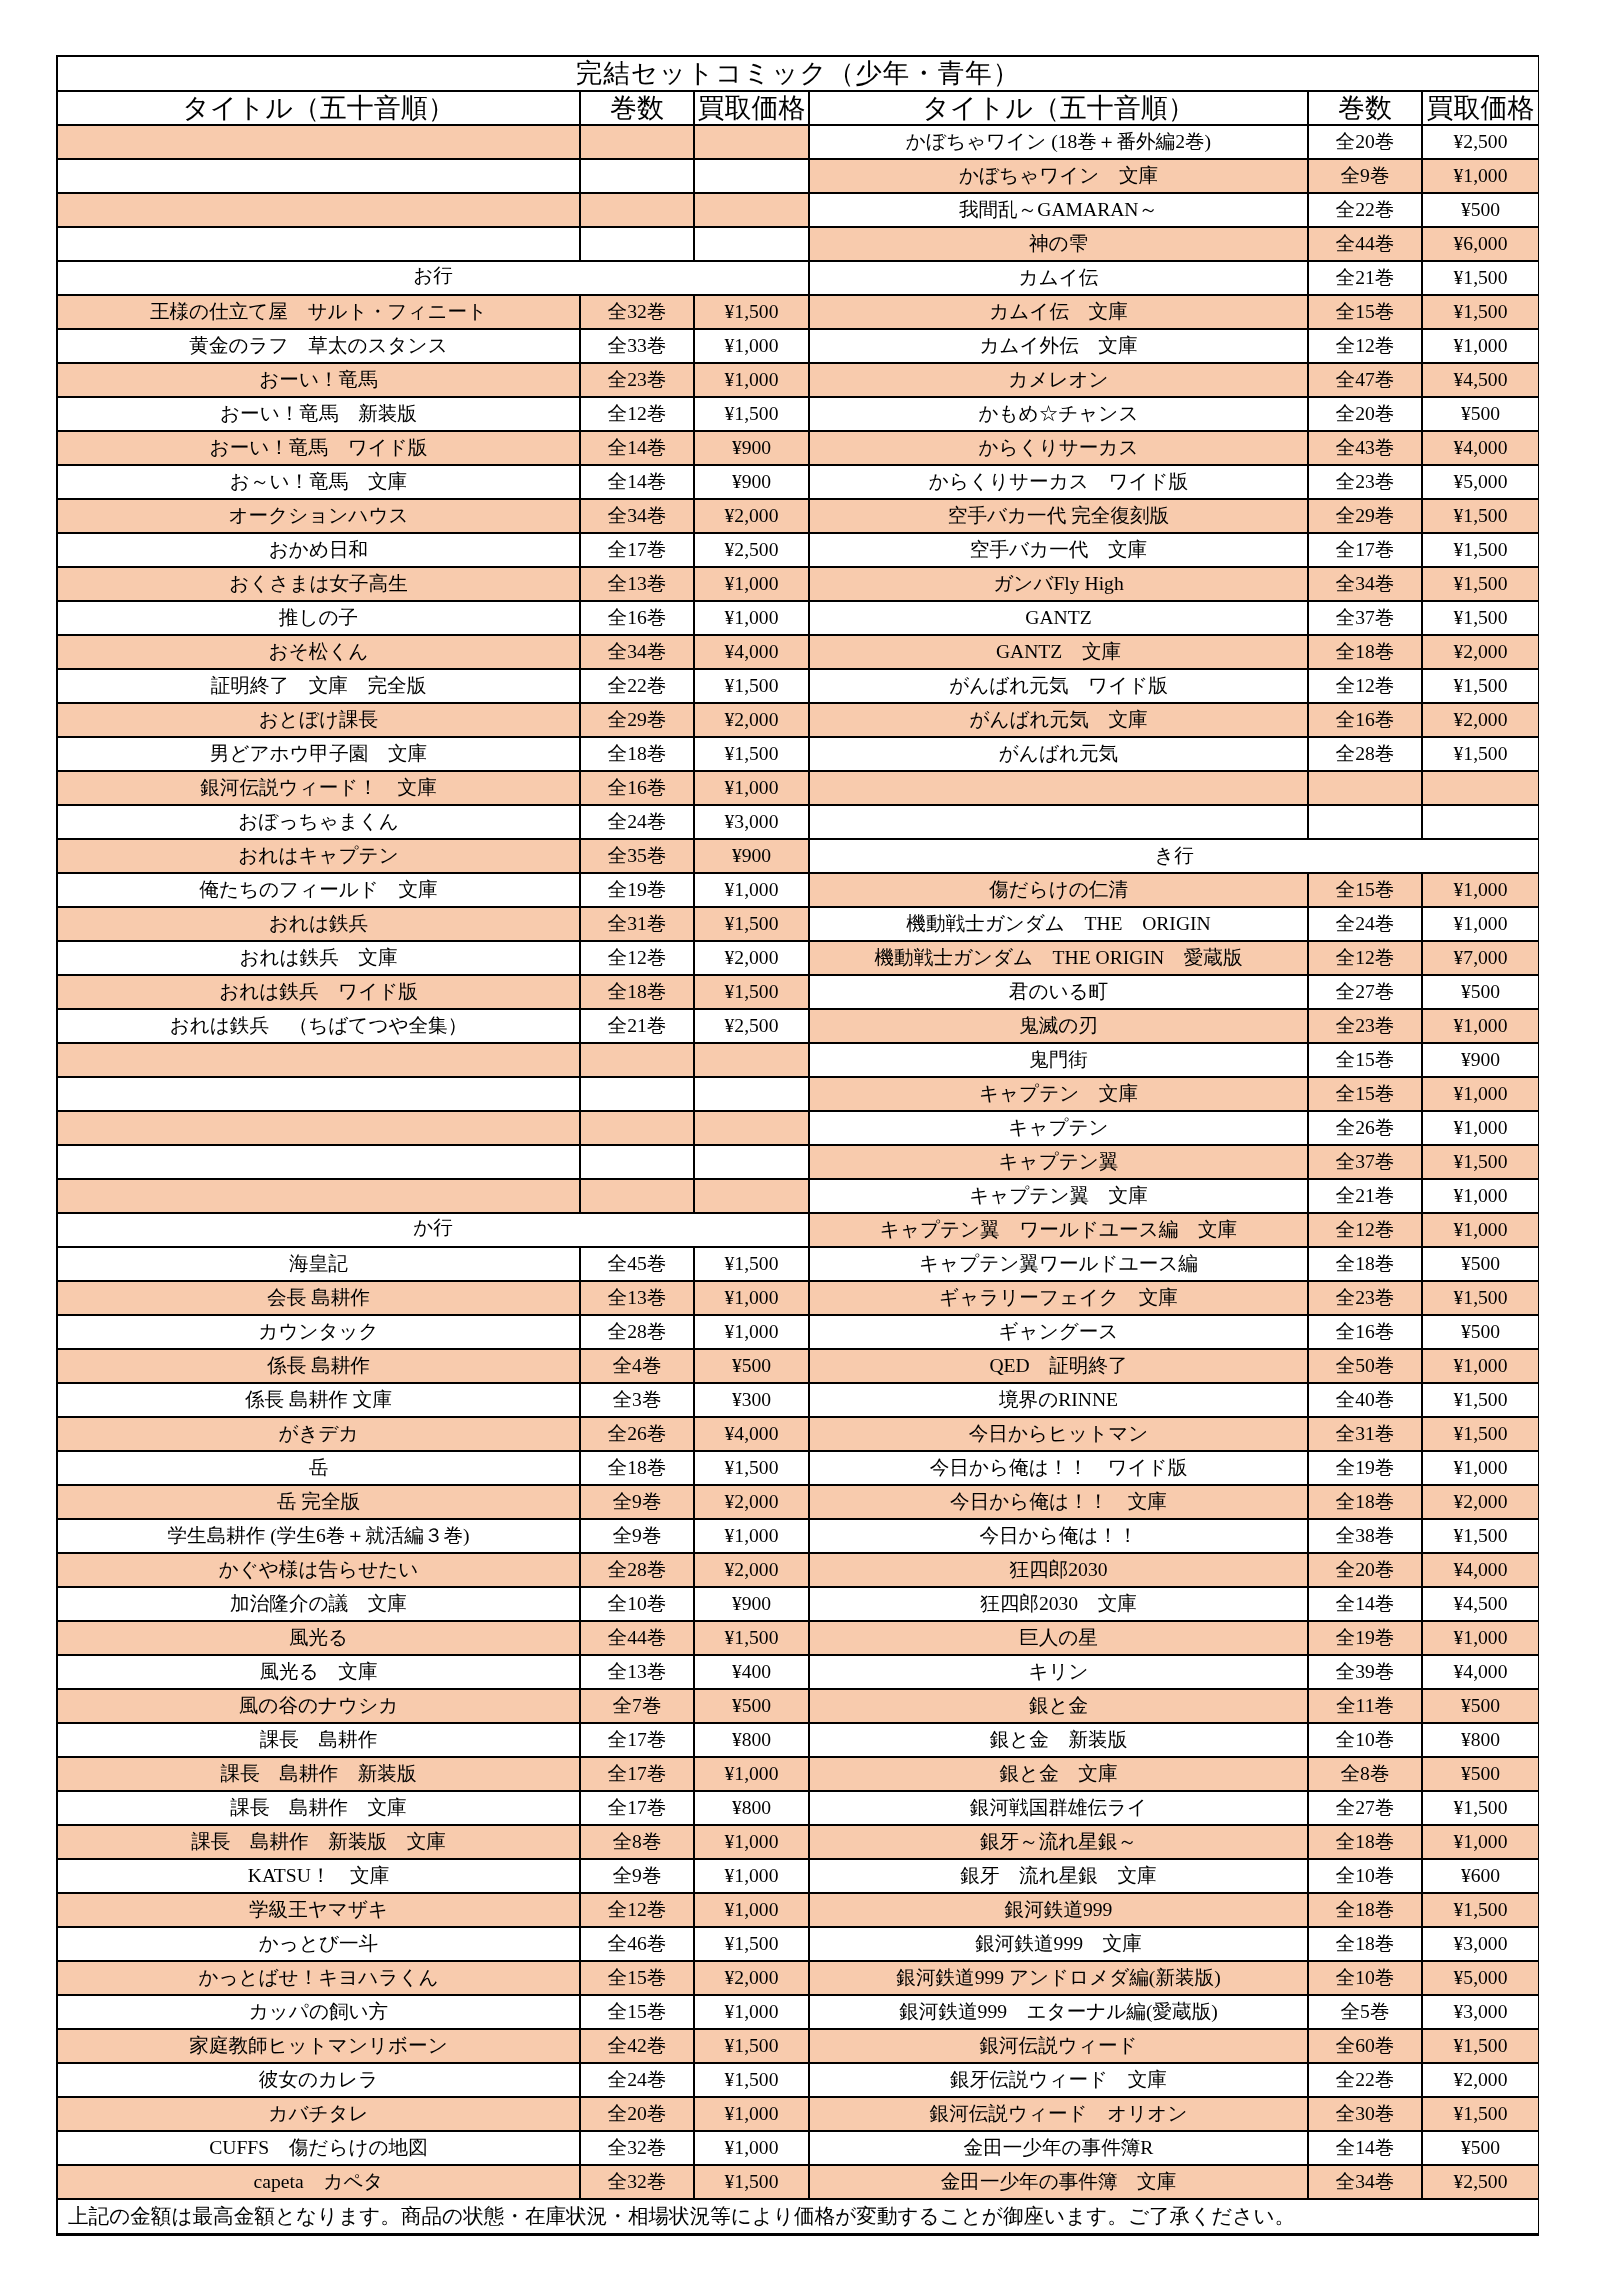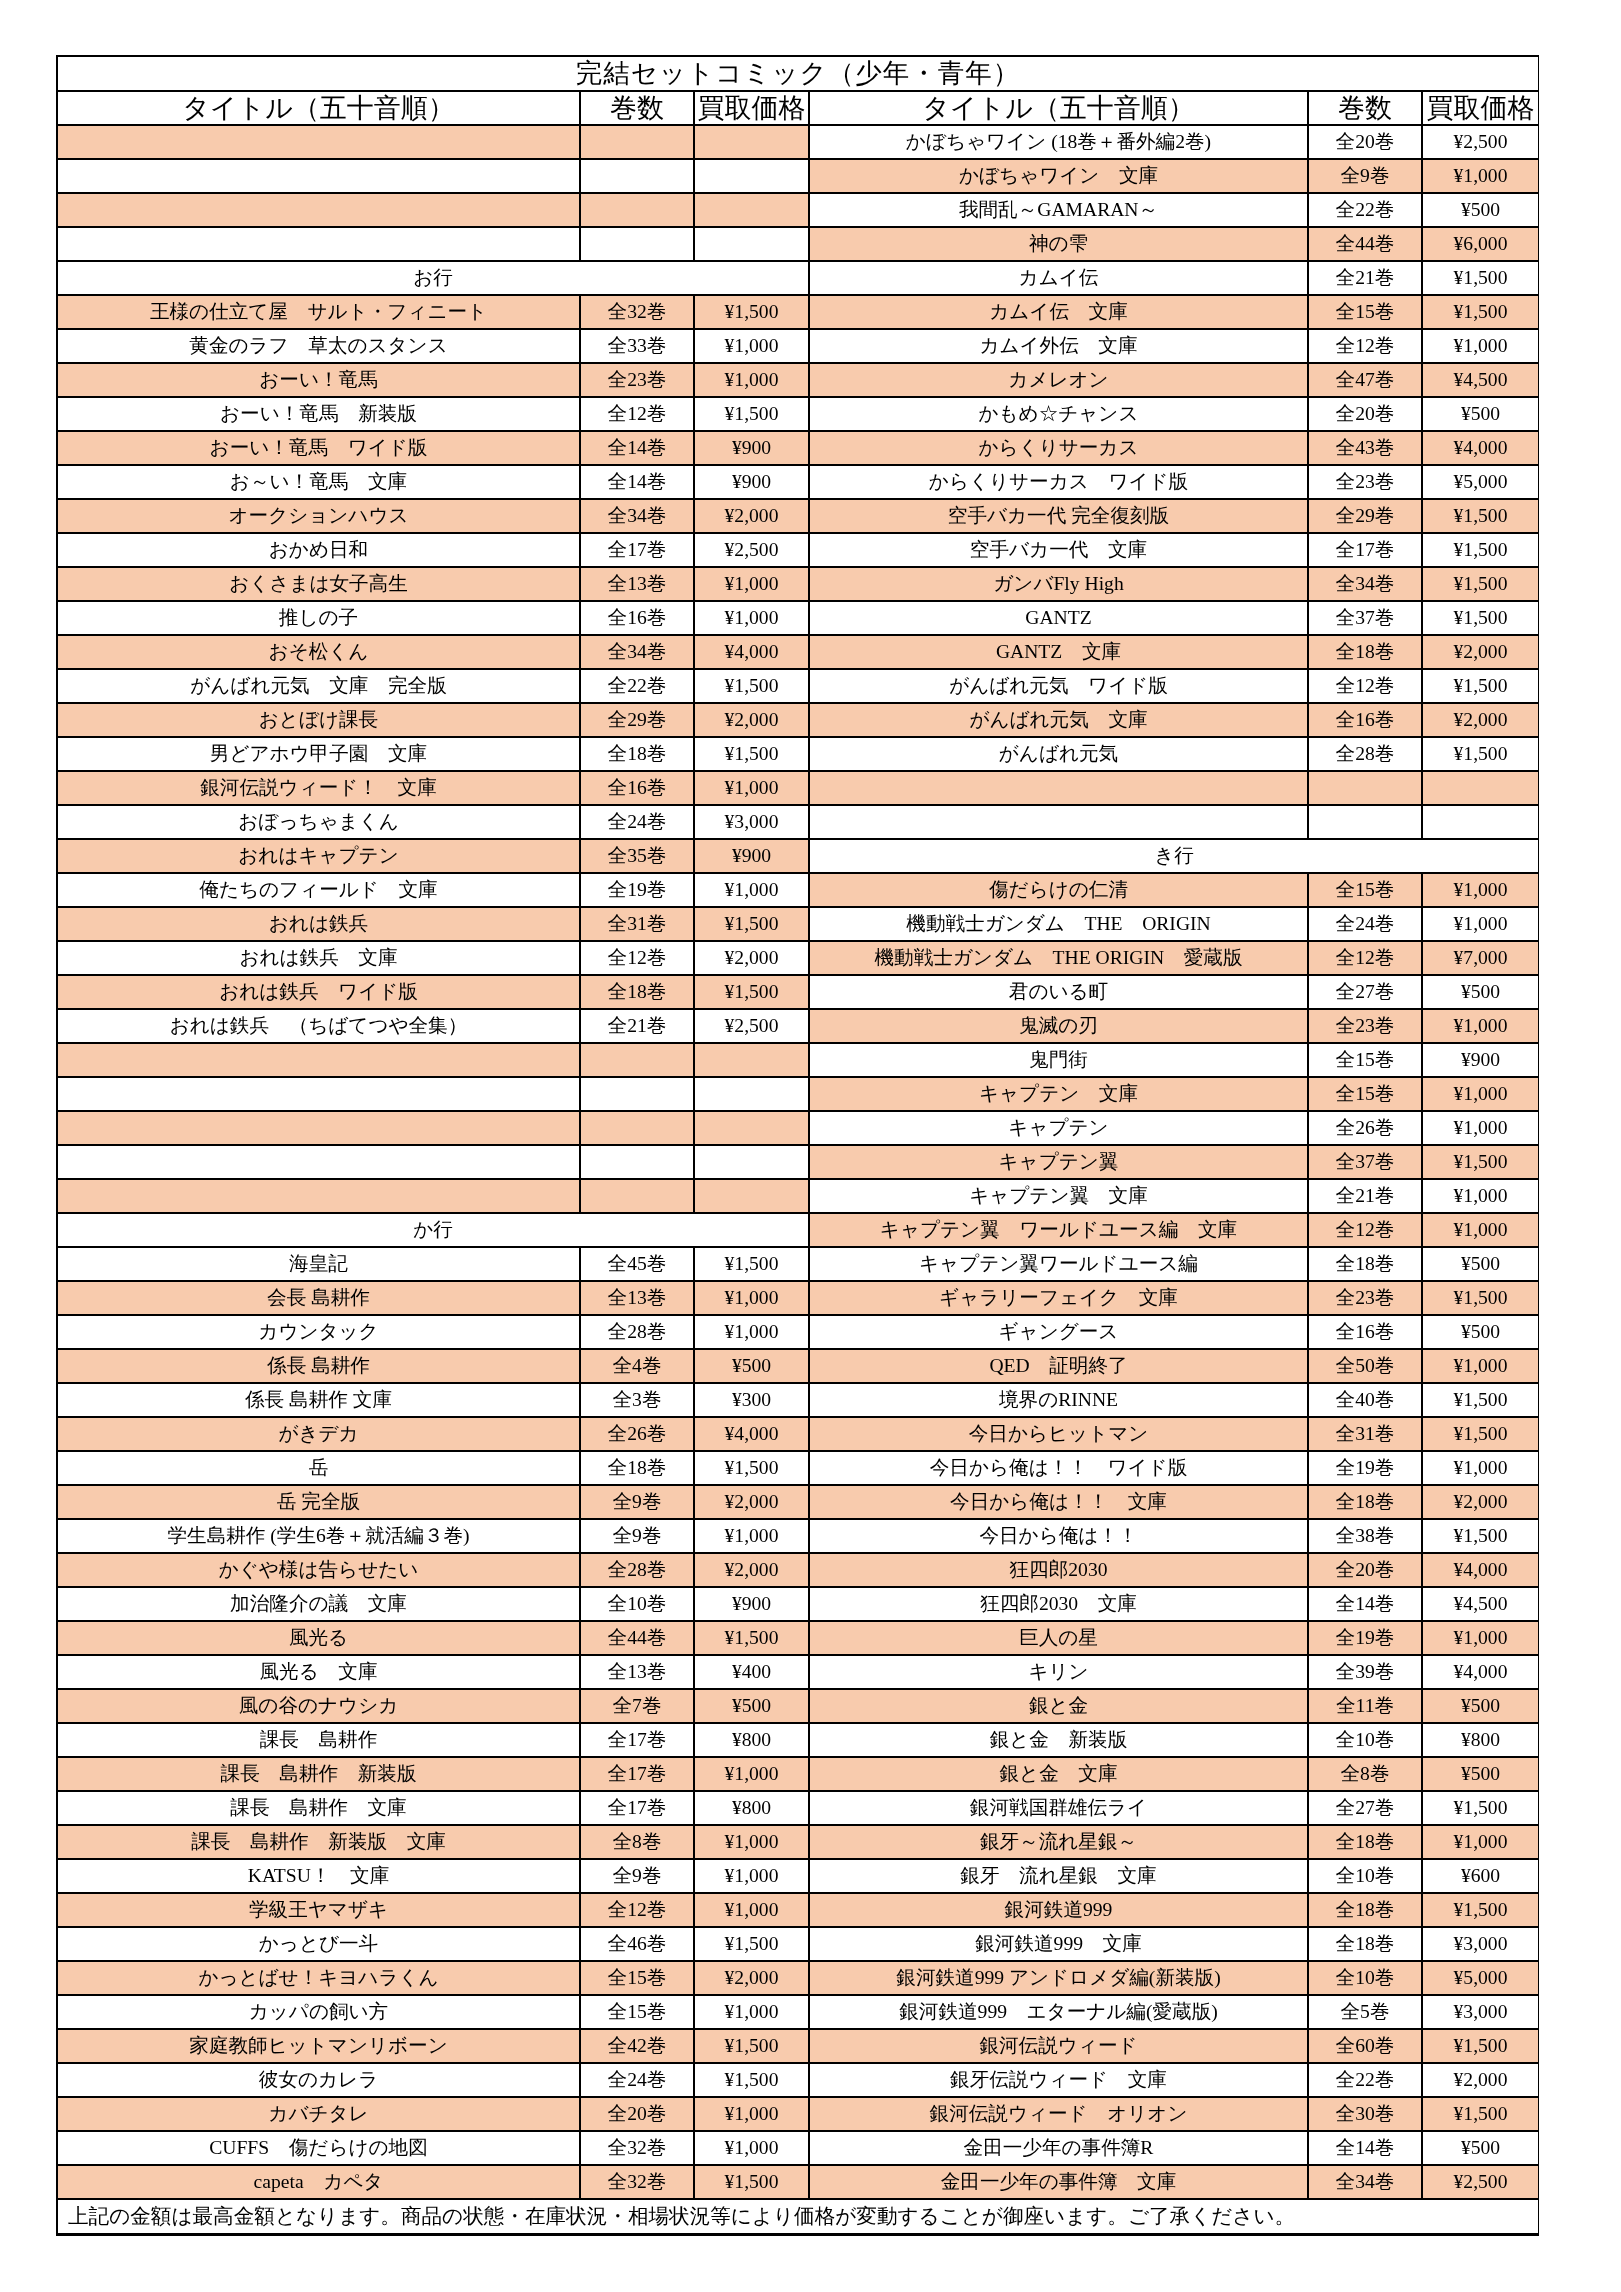--- a/index.html
+++ b/index.html
@@ -15,21 +15,21 @@
     grid-template-rows:33px 32px repeat(61,32px) 33px;
     gap:2px;
   }
   .cell{
     background:#fff;display:flex;align-items:center;justify-content:center;
     font-size:19.6px;line-height:1;white-space:nowrap;overflow:hidden;
   }
   .shaded{background:#F8CBAD;}
   .table-title-cell{grid-column:1/-1;font-size:26.5px;letter-spacing:1px;}
   .header-cell{font-size:27px;}
-  .section-left{grid-column:1/span 3;}
+  .section-left{grid-column:1/span 3;font-family:Liberation Mono, monospace;}
   .section-right{grid-column:4/span 3;}
   .footer-cell{
     grid-column:1/-1;grid-row:64;justify-content:flex-start;
     padding-left:10px;font-size:20.6px;
   }
 </style>
 </head>
 <body>
 
 <div class="price-grid" id="price-grid">
@@ -128,21 +128,21 @@
     <div class="cell">¥1,000</div>
     <div class="cell">GANTZ</div>
     <div class="cell">全37巻</div>
     <div class="cell">¥1,500</div>
     <div class="cell shaded">おそ松くん</div>
     <div class="cell shaded">全34巻</div>
     <div class="cell shaded">¥4,000</div>
     <div class="cell shaded">GANTZ　文庫</div>
     <div class="cell shaded">全18巻</div>
     <div class="cell shaded">¥2,000</div>
-    <div class="cell">がんばれ元気　文庫　完全版</div>
+    <div class="cell">証明終了　文庫　完全版</div>
     <div class="cell">全22巻</div>
     <div class="cell">¥1,500</div>
     <div class="cell">がんばれ元気　ワイド版</div>
     <div class="cell">全12巻</div>
     <div class="cell">¥1,500</div>
     <div class="cell shaded">おとぼけ課長</div>
     <div class="cell shaded">全29巻</div>
     <div class="cell shaded">¥2,000</div>
     <div class="cell shaded">がんばれ元気　文庫</div>
     <div class="cell shaded">全16巻</div>

